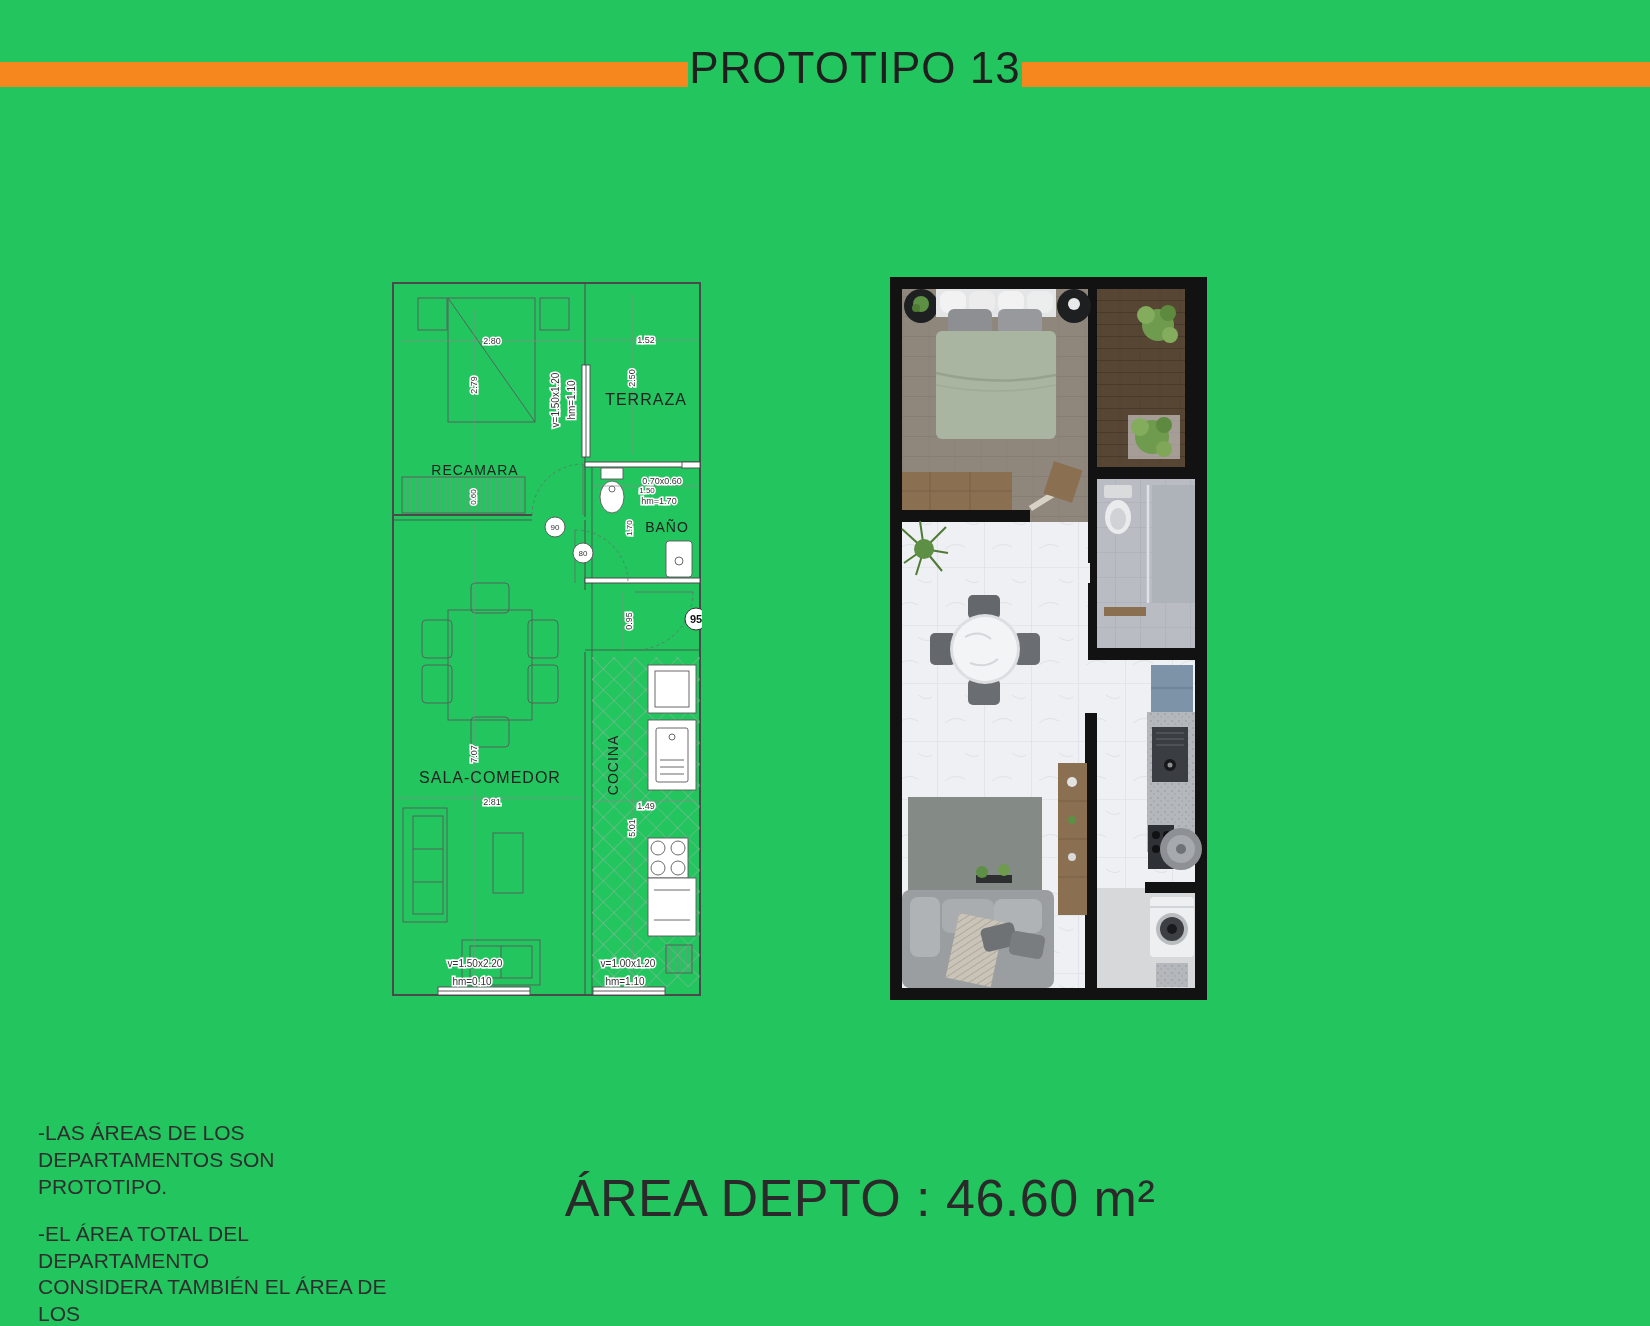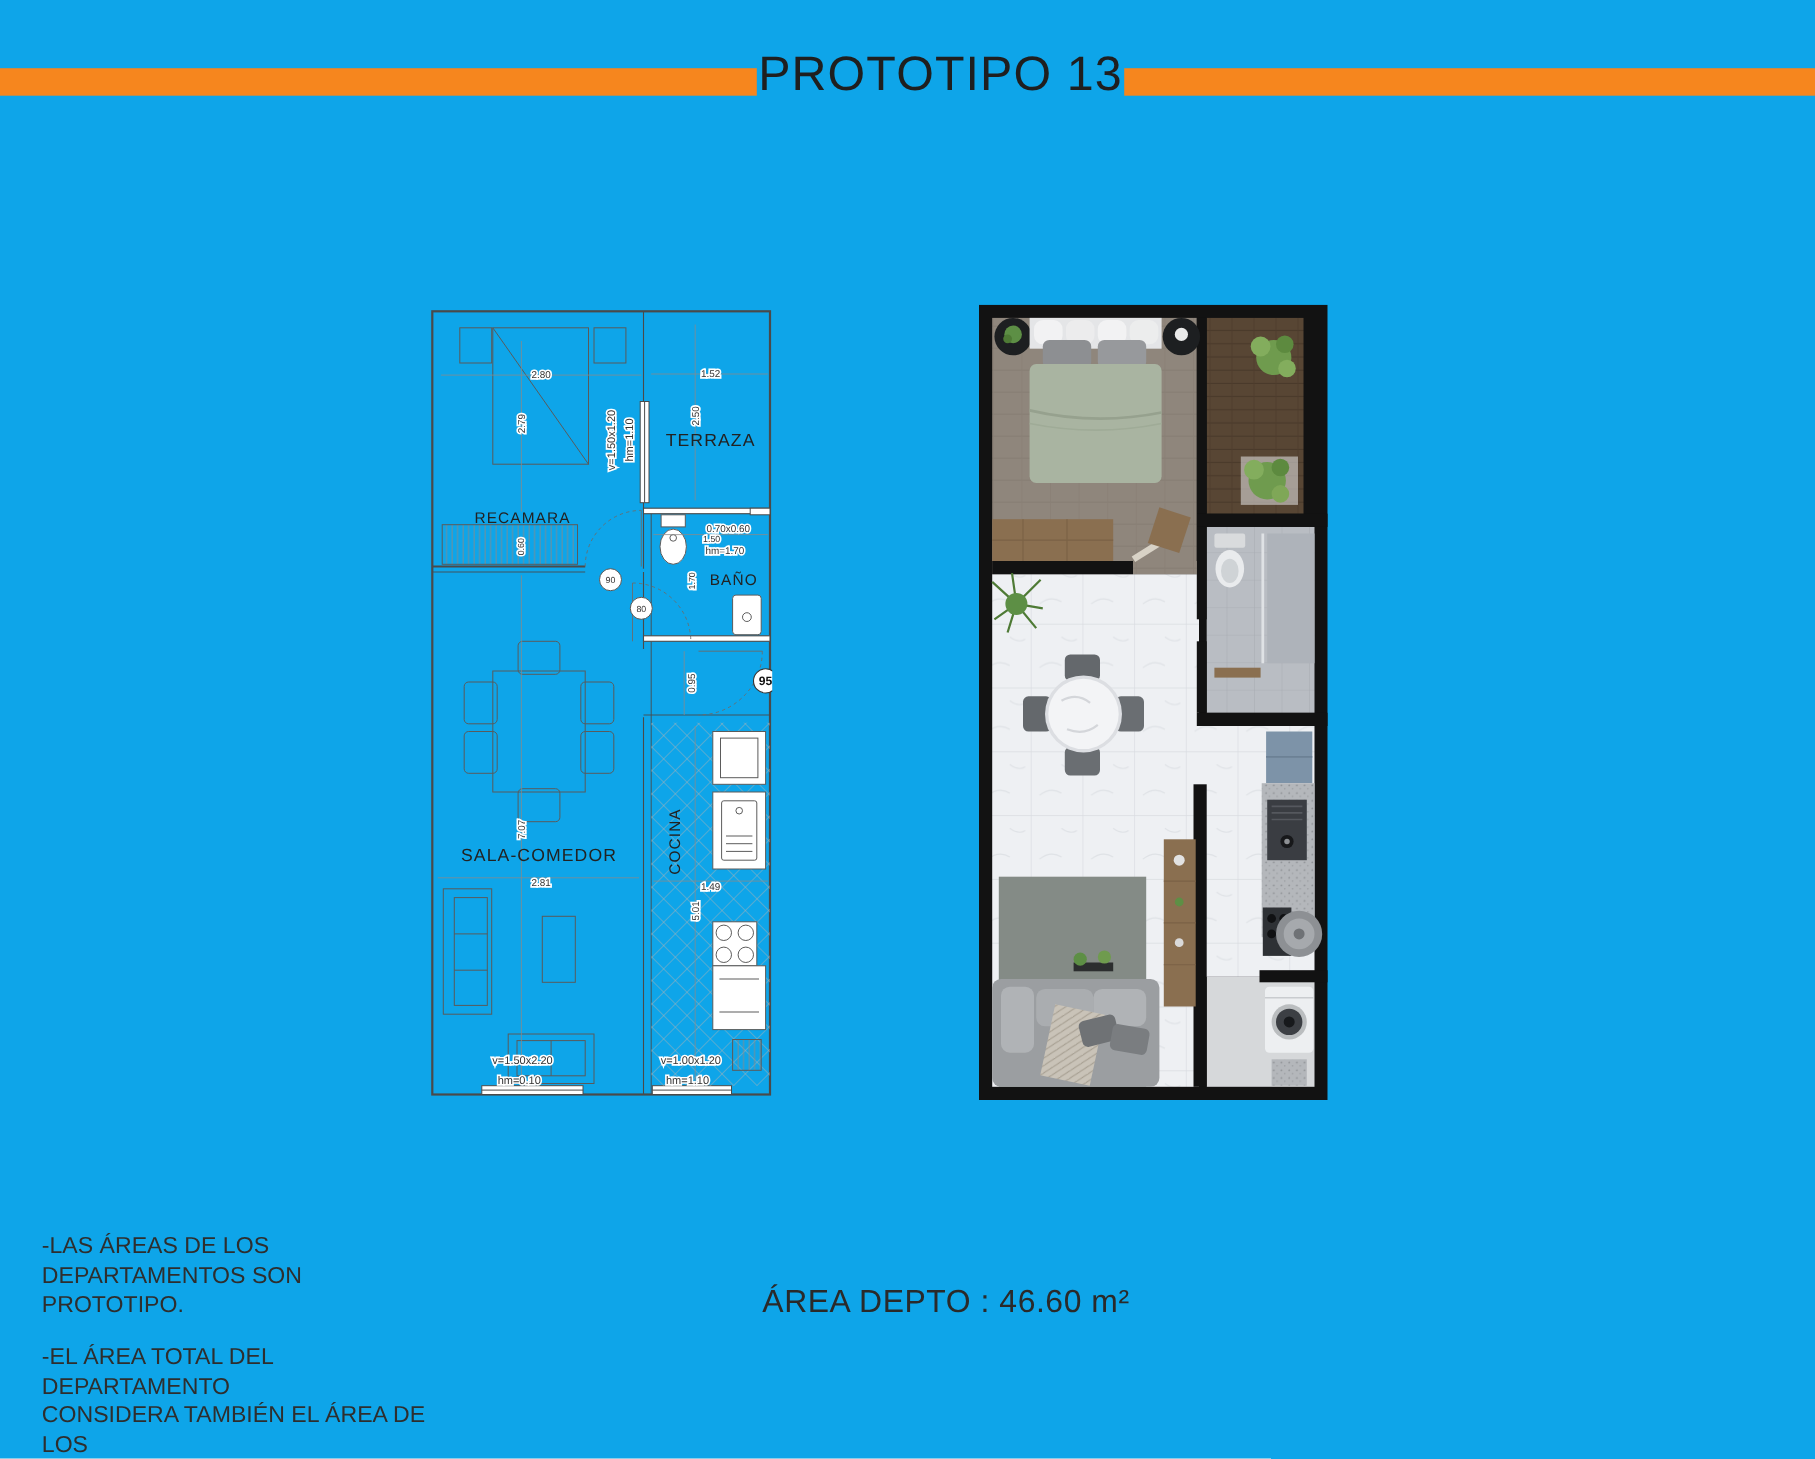--- a/index.html
+++ b/index.html
@@ -1,36 +1,36 @@
 <!DOCTYPE html>
 <html><head>
 <meta charset="utf-8">
 <style>
   html,body{margin:0;padding:0;background:#e8e8e8;}
-  .page{position:relative;width:1650px;height:1326px;background:#0ea5e9;overflow:hidden;
+  .page{position:relative;width:1650px;height:1326px;background:#22c55e;overflow:hidden;
         font-family:"Liberation Sans",sans-serif;margin:0 auto;}
   
   .bar{position:absolute;top:62px;height:25px;background:#F6861E;}
   .bar-left{left:0;width:688px;}
   .bar-right{left:1022px;width:628px;}
   .title{position:absolute;left:660px;top:38px;width:390px;height:60px;line-height:60px;
          text-align:center;font-size:44px;letter-spacing:1px;color:#1f1f1f;font-weight:400;}
   
   .tech-plan{position:absolute;left:370px;top:265px;}
   .render-plan{position:absolute;left:890px;top:277px;}
   svg text{font-family:"Liberation Sans",sans-serif;}
   .dim{font-size:9px;fill:#333;paint-order:stroke;stroke:#fff;stroke-width:3px;}
   .dim8{font-size:8px;fill:#333;paint-order:stroke;stroke:#fff;stroke-width:3px;}
   .dim10{font-size:10px;fill:#333;paint-order:stroke;stroke:#fff;stroke-width:3px;}
   .room{fill:#222;letter-spacing:1px;}
   
   .notes{position:absolute;left:38px;top:1120px;width:360px;color:#2e2e2e;font-size:21px;line-height:1.28;}
   .note{white-space:pre-line;margin:0 0 20px 0;}
   .areas{position:absolute;left:560px;top:1168px;width:600px;text-align:center;color:#2a2a2a;}
-  .area-line{font-size:29px;letter-spacing:0.5px;margin-bottom:23px;}
+  .area-line{font-size:52px;letter-spacing:0.5px;margin-bottom:23px;}
   
   .logo{position:absolute;left:1400px;top:1038px;width:230px;height:240px;}
 </style>
 </head>
 <body>
 
 <div class="page">
 
   <div class="bar bar-left"></div>
   <div class="title">PROTOTIPO 13</div>

